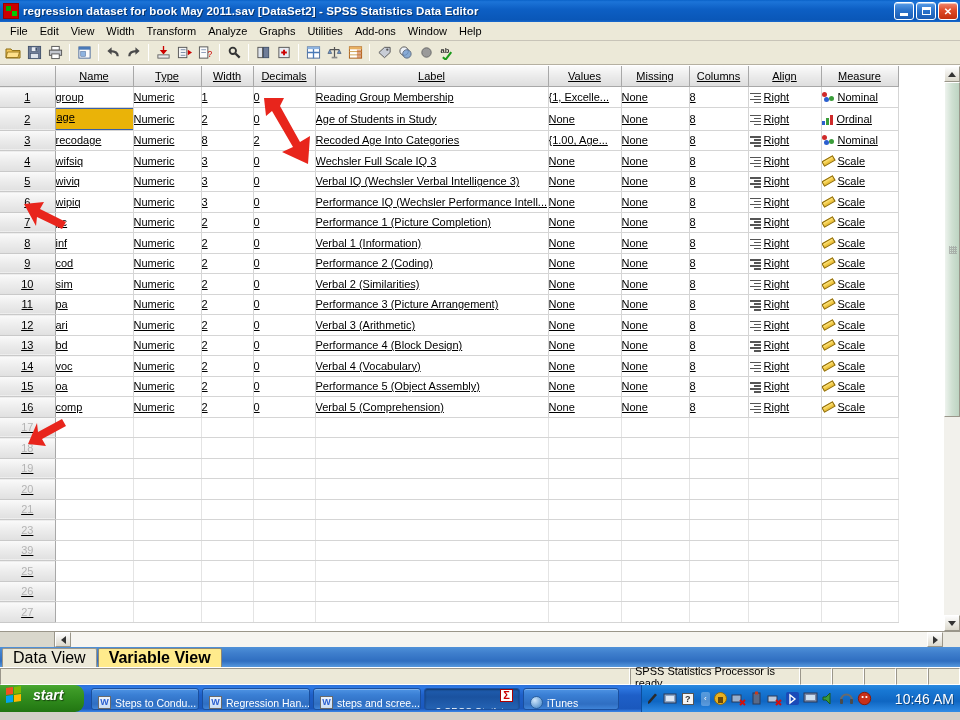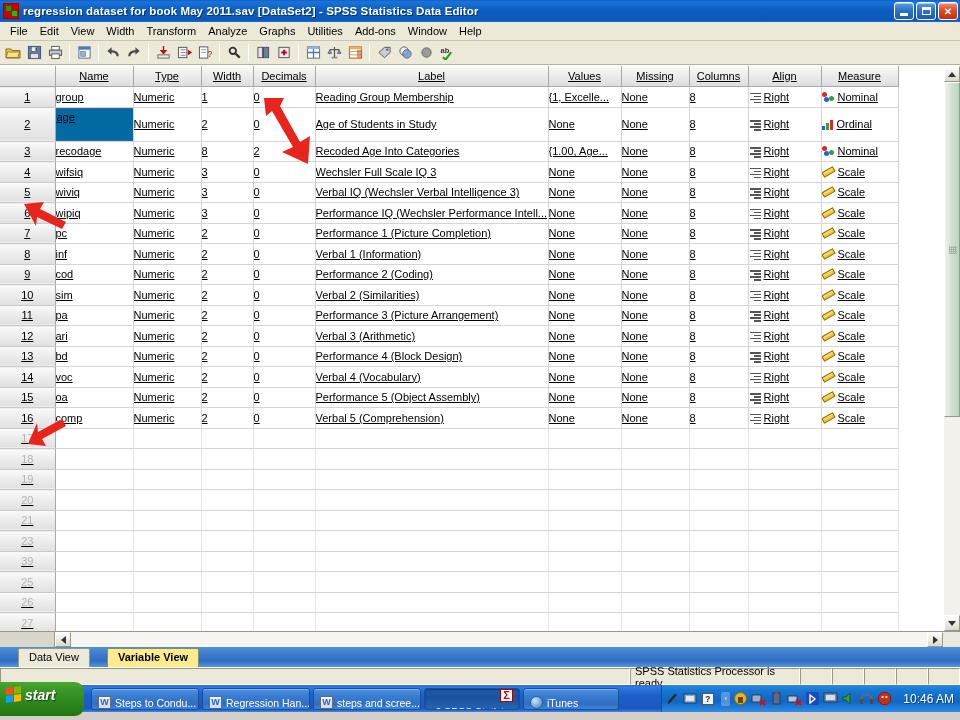--- a/index.html
+++ b/index.html
@@ -102,22 +102,22 @@
   td.rownum.empty { color:#b4b4b4; }
   td.cell {
     border-right:1px solid #d5d5d5;
     border-bottom:1px solid #d5d5d5;
     padding:0 3px; color:#000; white-space:nowrap; overflow:hidden;
     text-overflow:clip; vertical-align:middle;
   }
   td.cell.blank { border-right:1px solid #e4e4e4; }
   tr.emptyrow td.cell { background:#fff; }
   .sel-cell {
-    display:block; background:#0369a1; border:1.5px solid #3a60a8;
-    margin:0px -3px; padding:0 3px; height:33px; line-height:17px;
+    display:block; background:#eab308; border:1.5px solid #3a60a8;
+    margin:0px -3px; padding:0 3px; height:22px; line-height:17px;
   }
 
   
   .ico { display:inline-block; vertical-align:-2px; margin-right:3px; position:relative; }
   .ico-align-right { width:12px;height:10px; }
   .ico-align-right i { position:absolute; right:0; height:1.6px; background:#555; display:block; }
   .ico-align-right i:nth-child(1){top:0;width:11px;}
   .ico-align-right i:nth-child(2){top:3px;width:7px;}
   .ico-align-right i:nth-child(3){top:6px;width:11px;}
   .ico-align-right i:nth-child(4){top:9px;width:7px;}
@@ -182,24 +182,24 @@
   .hsb-arrow.rt { border-left:5px solid #333; }
   .hsb-track { flex:1; background:#f6f5f1; }
 
   
   #viewtabs {
     height:20px;
     background: linear-gradient(180deg,#4f91d8 0%,#3f7fcd 30%,#2f6ec0 70%,#5698dd 100%);
     display:flex; align-items:flex-end; padding-left:2px;
   }
   .vtab {
-    font-size:11px; padding:2px 10px 3px; margin-right:1px;
+    font-size:16px; padding:2px 10px 3px; margin-right:1px;
     background:#ece9d8; color:#000;
     border:1px solid #9a968a; border-bottom:none;
-    border-radius:2px 2px 0 0; line-height:13px;margin-left:16px;
+    border-radius:2px 2px 0 0; line-height:13px;
   }
   .vtab.active { background:#ffeb8c; font-weight:bold; border-color:#8a8678; }
 
   
   #statusbar {
     height:18px; background:#ece9d8; display:flex; align-items:stretch;
     border-top:1px solid #fff; font-size:11px;
   }
   #statusbar .sb-pane {
     border:1px solid #fff; border-top-color:#9a968a; border-left-color:#9a968a;
@@ -209,21 +209,21 @@
   #statusbar .sb-msg { width:170px; justify-content:flex-start; }
   #statusbar .sb-sm { width:32px; }
 
   
   #taskbar {
     height:27px;
     background: linear-gradient(180deg,#2b6fd8 0%,#2f7ae4 8%,#1e5fc8 38%,#1a58bd 88%,#3b86e8 100%);
     display:flex; align-items:center; position:relative;
   }
   #startbtn {
-    height:34px; min-width:84px; display:flex; align-items:center; gap:4px;
+    height:27px; min-width:84px; display:flex; align-items:center; gap:12px;
     padding:0 14px 8px 6px; color:#fff; font-size:14px; font-style:italic; font-weight:bold;
     background: linear-gradient(180deg,#4aa832 0%,#3d9a27 18%,#2f8a1c 55%,#227512 100%);
     border-radius: 0 9px 9px 0;
     text-shadow:1px 1px 1px rgba(0,0,0,.5);
   }
   .winlogo { width:15px;height:15px; display:grid; grid-template-columns:1fr 1fr; grid-template-rows:1fr 1fr; gap:1px; transform:skewY(-8deg); }
   .winlogo b { display:block; }
   .winlogo b:nth-child(1){background:#f25022;}
   .winlogo b:nth-child(2){background:#7fba00;}
   .winlogo b:nth-child(3){background:#00a4ef;}
@@ -251,21 +251,21 @@
   .task .caret { margin-left:auto; font-size:8px; }
 
   .tray {
     position:absolute; right:0; top:0; height:27px; display:flex; align-items:center;
     gap:3px; padding:0 6px 0 8px;
     background: linear-gradient(180deg,#2a8ae0 0%,#1878d4 20%,#0f66c2 60%,#2f8ce6 100%);
     border-left:1px solid #0b4e9e;
   }
   .tray .tgrip { width:9px;height:14px; background:rgba(255,255,255,.28); border-radius:2px;
     display:flex;align-items:center;justify-content:center; color:#fff; font-size:8px; }
-  .tray .clock { color:#fff; font-size:12px; margin-left:8px; text-shadow:1px 1px 0 rgba(0,0,0,.4); }
+  .tray .clock { color:#fff; font-size:14px; margin-left:20px; text-shadow:1px 1px 0 rgba(0,0,0,.4); }
   .pre-tray { display:flex; align-items:center; gap:4px; margin-right:3px; }
 
   
   .arrow { position:absolute; pointer-events:none; }
 </style>
 </head>
 <body>
 
 <div id="titlebar">
   <span class="tb-icon"></span>

